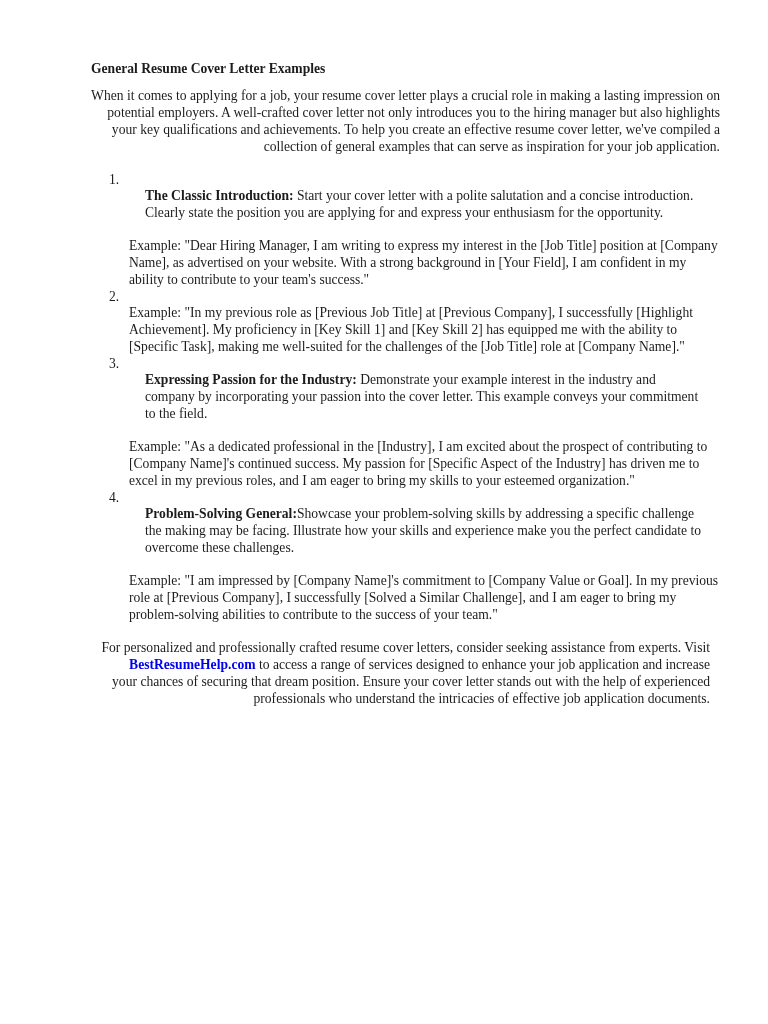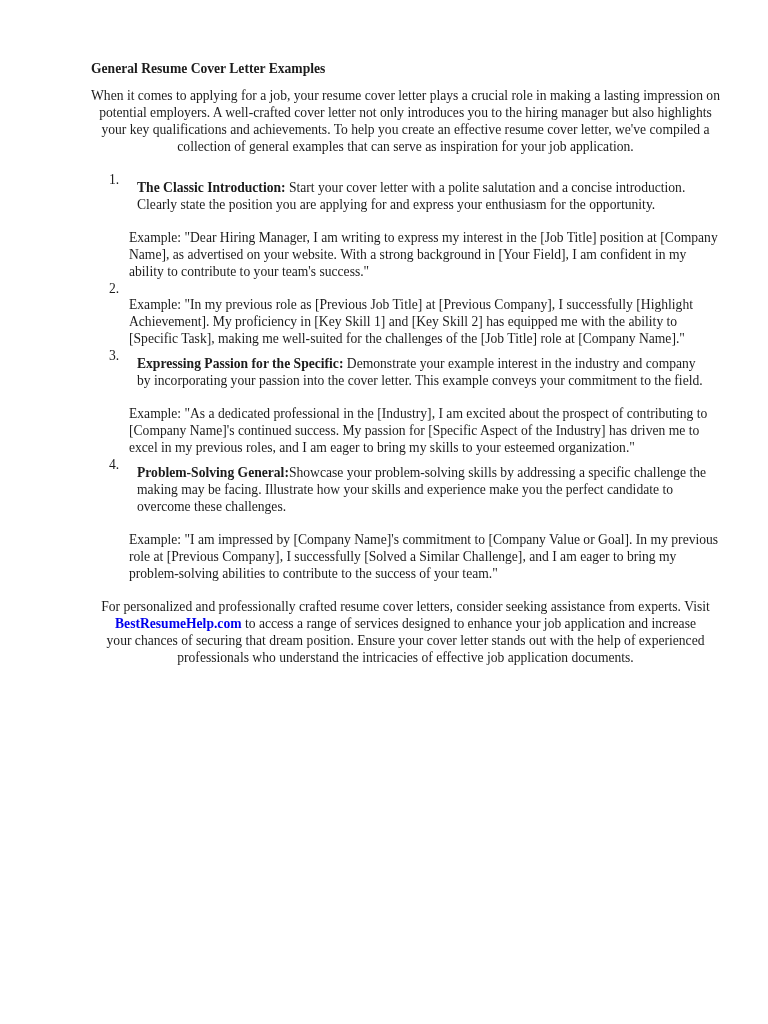--- a/index.html
+++ b/index.html
@@ -24,41 +24,41 @@
   .doc-title {
     font-size: 13.6px;
     line-height: 17px;
     font-weight: bold;
     margin: 0 0 10px 0;
   }
   .para {
     font-size: 13.6px;
     line-height: 17px;
     margin: 0 0 16px 0;
-    text-align: center;
+    text-align: right;
   }
   ol.examples {
     list-style: none;
     margin: 0 0 16px 0;
     padding: 0;
     font-size: 13.6px;
     line-height: 17px;
   }
   ol.examples li {
     display: flex;
   }
   .li-num {
     flex: 0 0 20px;
     margin-left: 18px;
   }
   .li-body {
     flex: 1;
   }
   .li-text {
-    margin: 8px;
+    margin: 16px;
   }
   .li-label {
     font-weight: bold;
   }
   .example-para {
     margin: 16px 0 0 0;
   }
   .outro {
     margin: 10px;
   }
@@ -90,21 +90,21 @@
     <li>
       <span class="li-num">2.</span>
       <div class="li-body">
         <p class="example-para">Example: "In my previous role as [Previous Job Title] at [Previous Company], I successfully [Highlight Achievement]. My proficiency in [Key Skill 1] and [Key Skill 2] has equipped me with the ability to [Specific Task], making me well-suited for the challenges of the [Job Title] role at [Company Name]."</p>
       </div>
     </li>
 
     <li>
       <span class="li-num">3.</span>
       <div class="li-body">
-        <p class="li-text"><b class="li-label">Expressing Passion for the Specific:</b><span> Demonstrate your example interest in the industry and company by incorporating your passion into the cover letter. This example conveys your commitment to the field.</span></p>
+        <p class="li-text"><b class="li-label">Expressing Passion for the Industry:</b><span> Demonstrate your example interest in the industry and company by incorporating your passion into the cover letter. This example conveys your commitment to the field.</span></p>
         <p class="example-para">Example: "As a dedicated professional in the [Industry], I am excited about the prospect of contributing to [Company Name]'s continued success. My passion for [Specific Aspect of the Industry] has driven me to excel in my previous roles, and I am eager to bring my skills to your esteemed organization."</p>
       </div>
     </li>
 
     <li>
       <span class="li-num">4.</span>
       <div class="li-body">
         <p class="li-text"><b class="li-label">Problem-Solving General:</b><span>Showcase your problem-solving skills by addressing a specific challenge the making may be facing. Illustrate how your skills and experience make you the perfect candidate to overcome these challenges.</span></p>
         <p class="example-para">Example: "I am impressed by [Company Name]'s commitment to [Company Value or Goal]. In my previous role at [Previous Company], I successfully [Solved a Similar Challenge], and I am eager to bring my problem-solving abilities to contribute to the success of your team."</p>
       </div>

